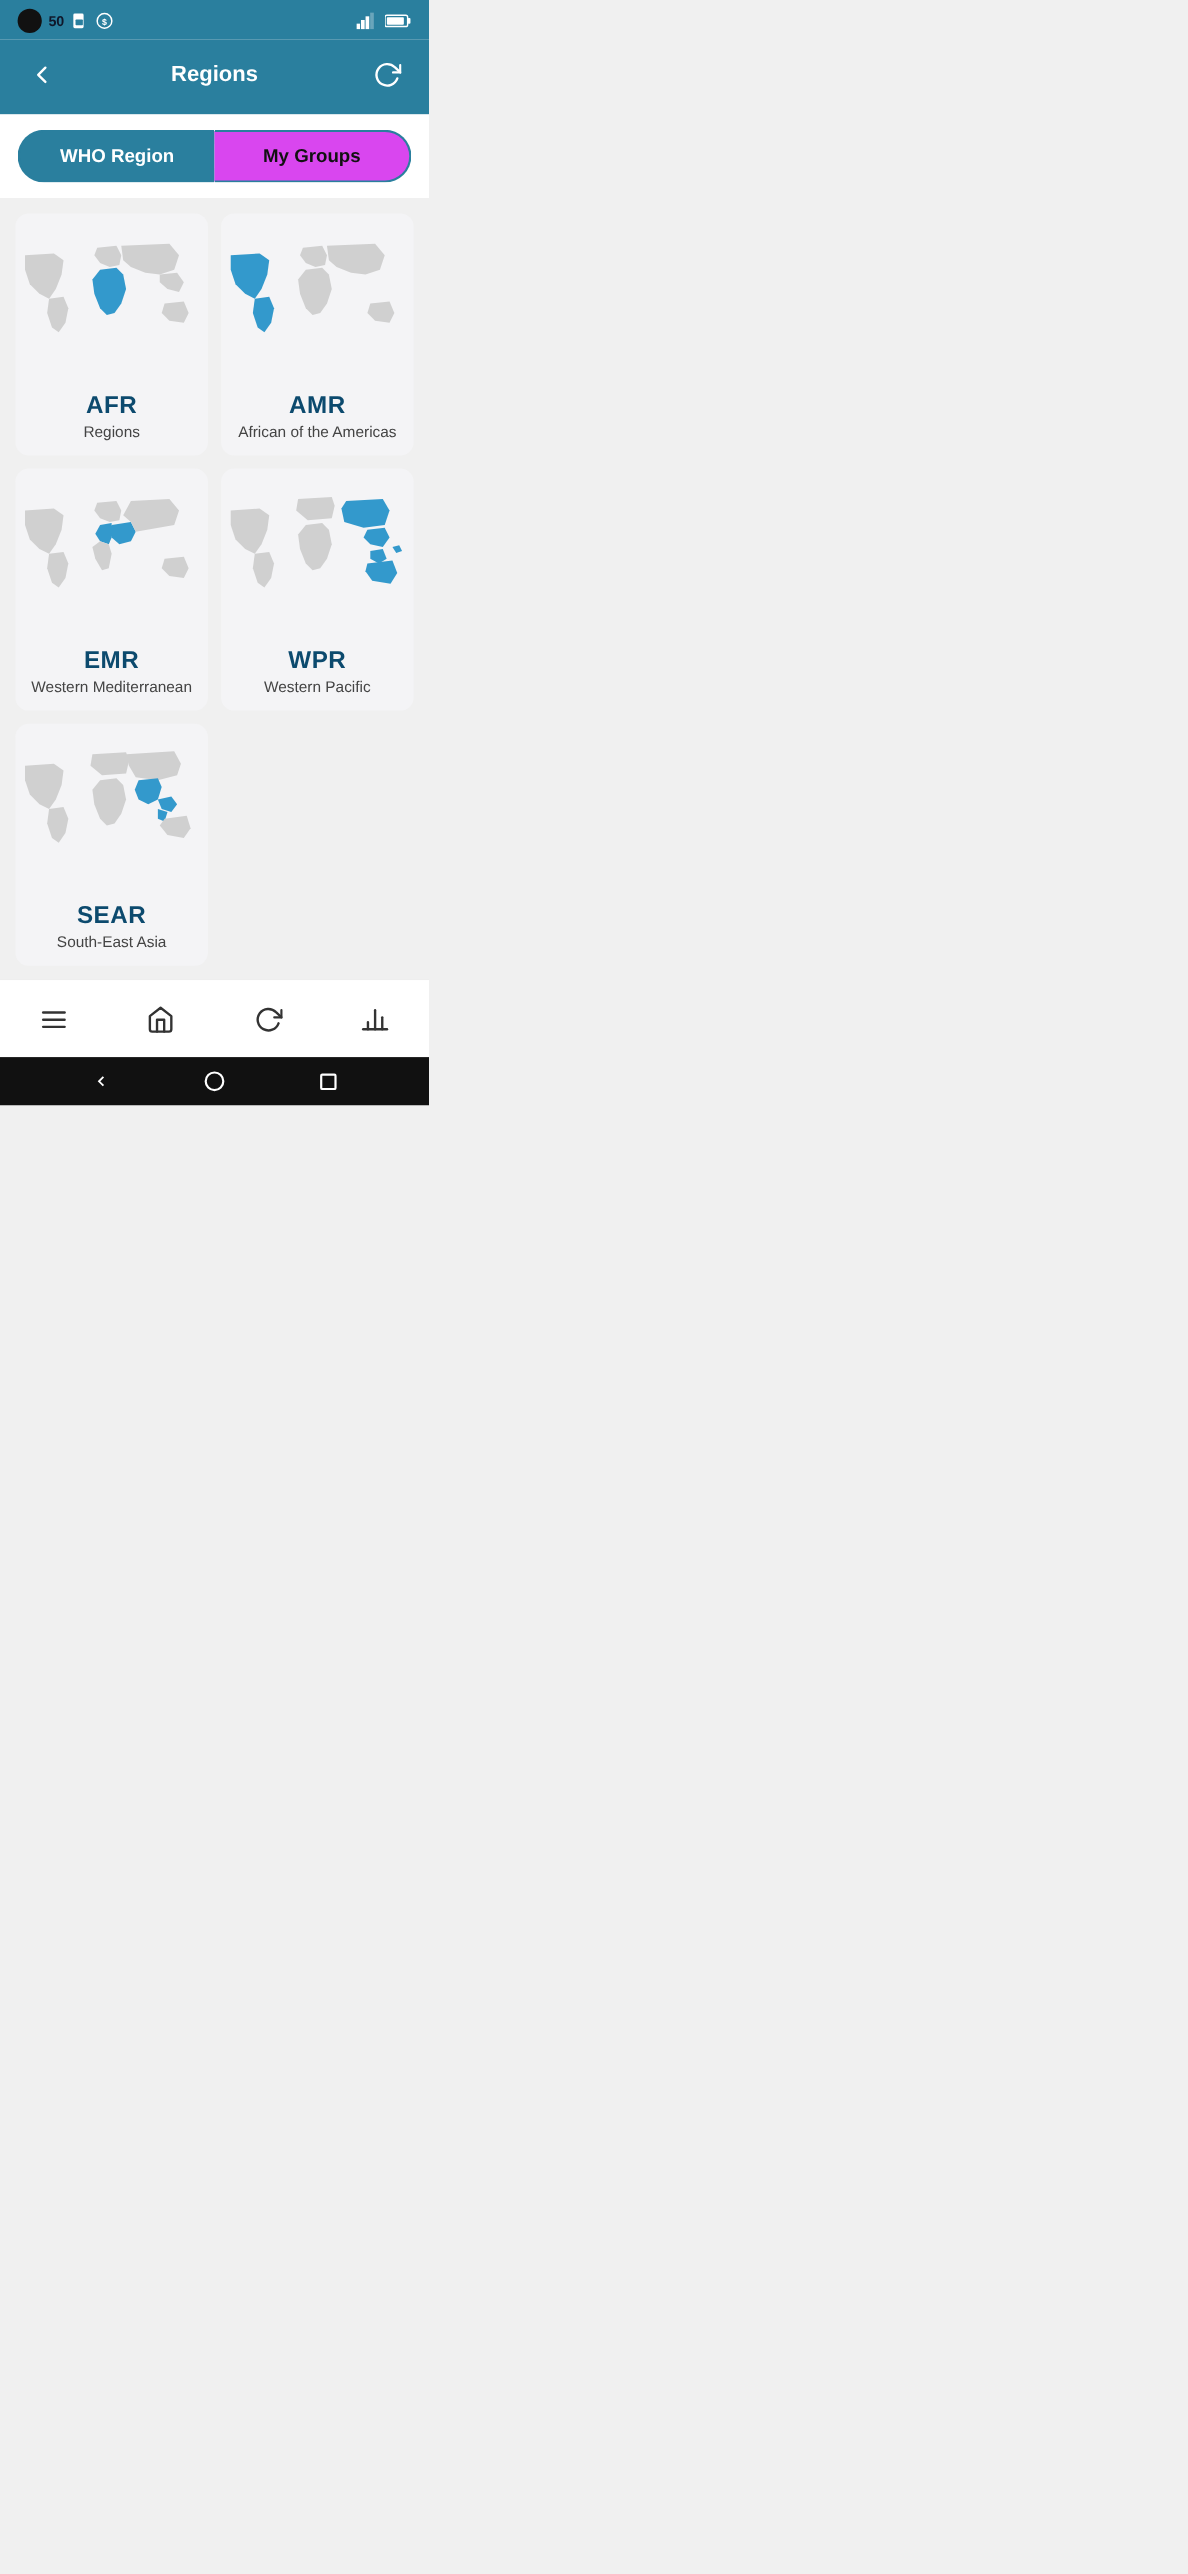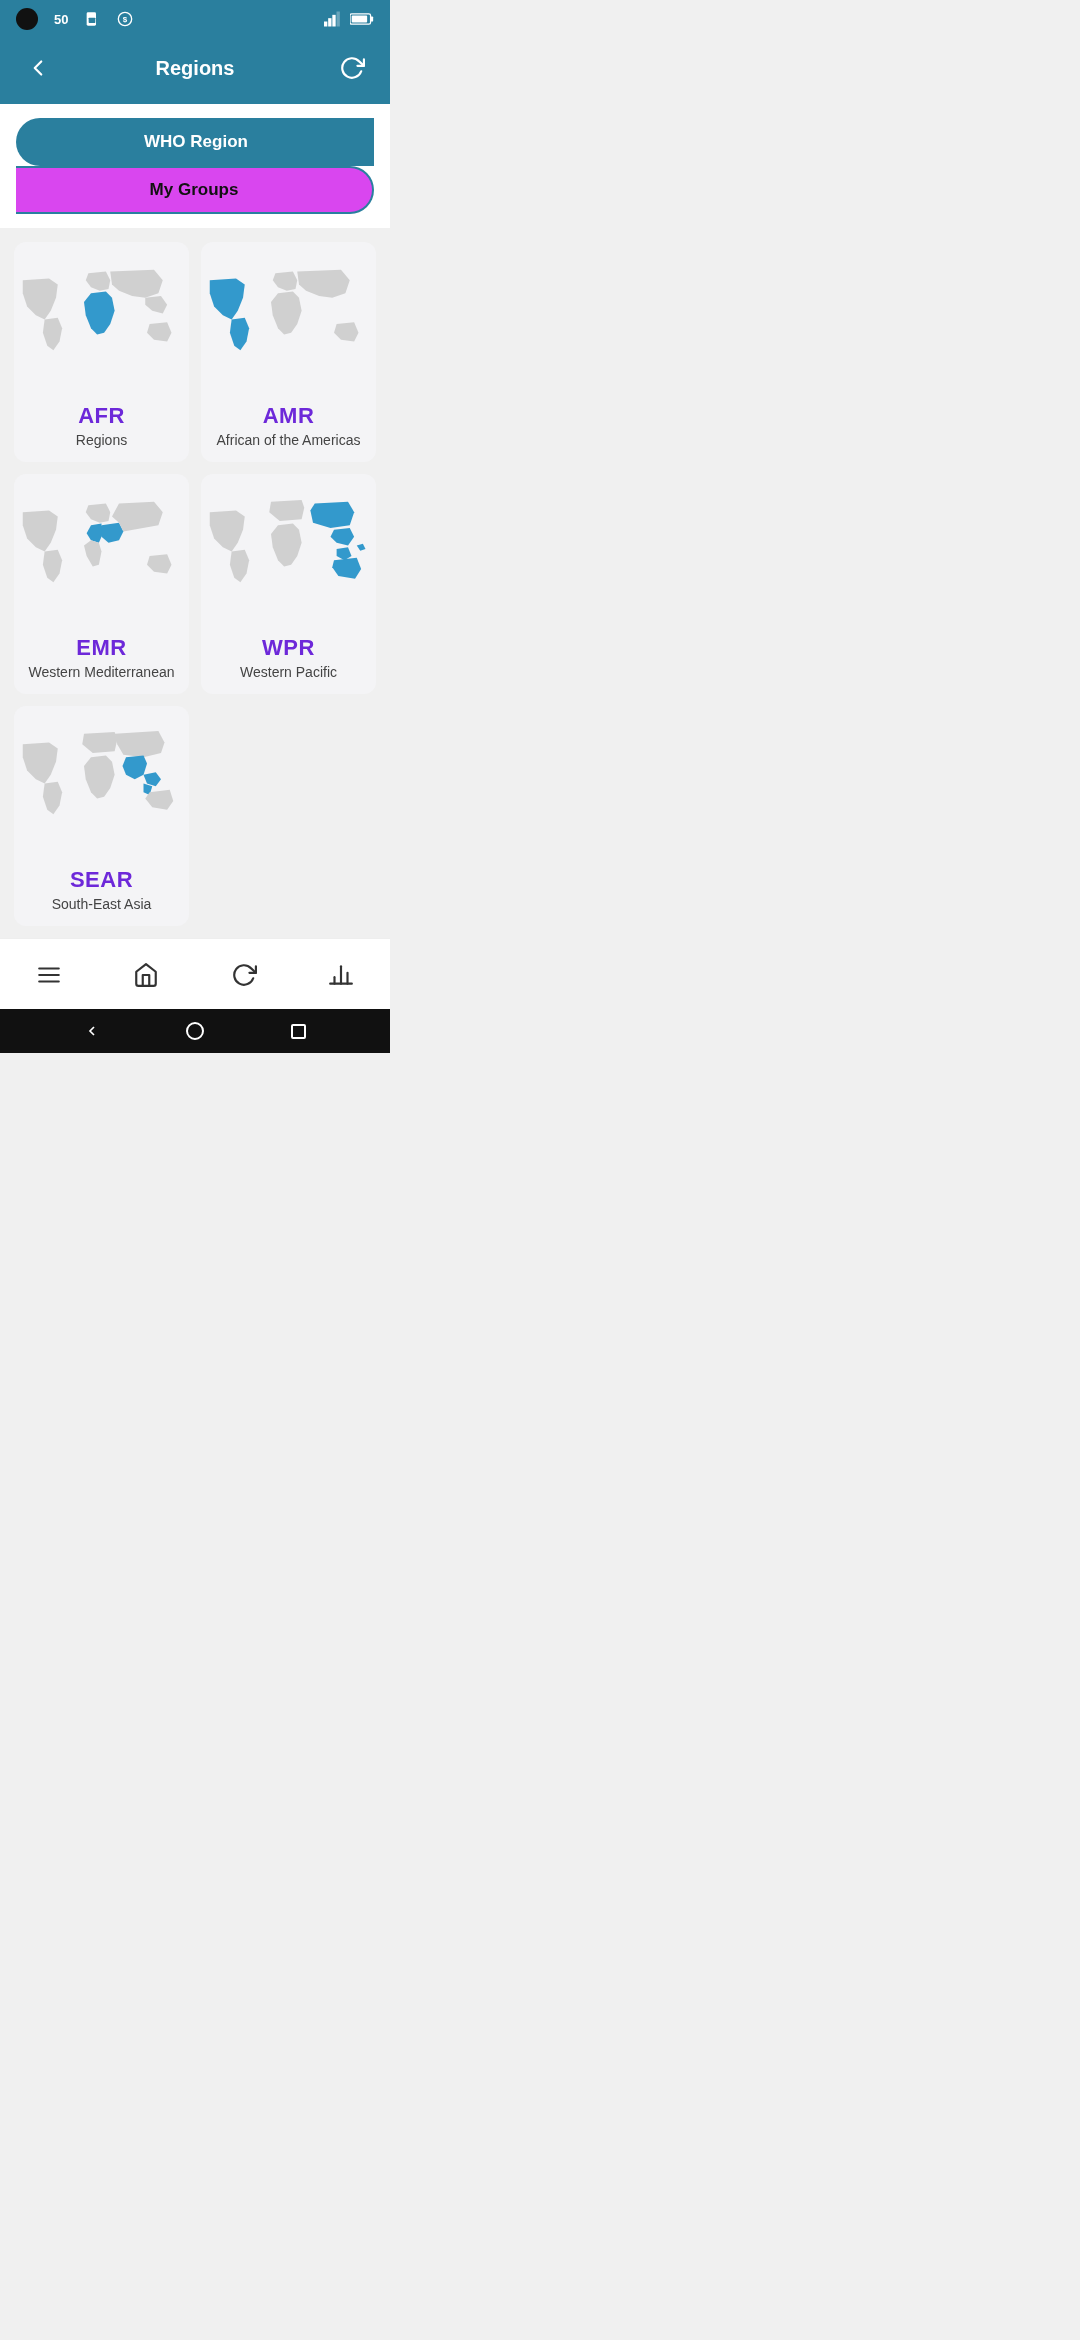--- a/index.html
+++ b/index.html
@@ -18,22 +18,22 @@
       background: #2a7f9e;
       display: flex;
       justify-content: space-between;
       align-items: center;
       padding: 8px 16px 6px;
       height: 36px;
     }
     .status-left {
       display: flex;
       align-items: center;
-      gap: 16px;
-      color: #ffffff;
+      gap: 6px;
+      color: #0f172a;
       font-size: 13px;
       font-weight: 600;
     }
     .status-circle {
       width: 22px;
       height: 22px;
       border-radius: 50%;
       background: #111;
     }
     .status-right {
@@ -69,21 +69,20 @@
       height: 36px;
     }
 
     
     .tab-bar {
       background: white;
       padding: 14px 16px 14px;
       display: flex;
       gap: 0;
       border-radius: 0;
-      flex-direction: column;
     }
     .tab-btn {
       flex: 1;
       padding: 12px 0;
       font-size: 17px;
       font-weight: 600;
       border: 2px solid #2a7f9e;
       cursor: pointer;
       text-align: center;
     }
@@ -125,21 +124,21 @@
       height: 155px;
       display: flex;
       align-items: center;
       justify-content: center;
       position: relative;
       overflow: hidden;
     }
     .card-code {
       font-size: 22px;
       font-weight: 800;
-      color: #6d28d9;
+      color: #0c4a6e;
       margin-top: 6px;
       letter-spacing: 0.5px;
     }
     .card-name {
       font-size: 14px;
       color: #444;
       margin-top: 3px;
       text-align: center;
       padding: 0 6px;
     }

